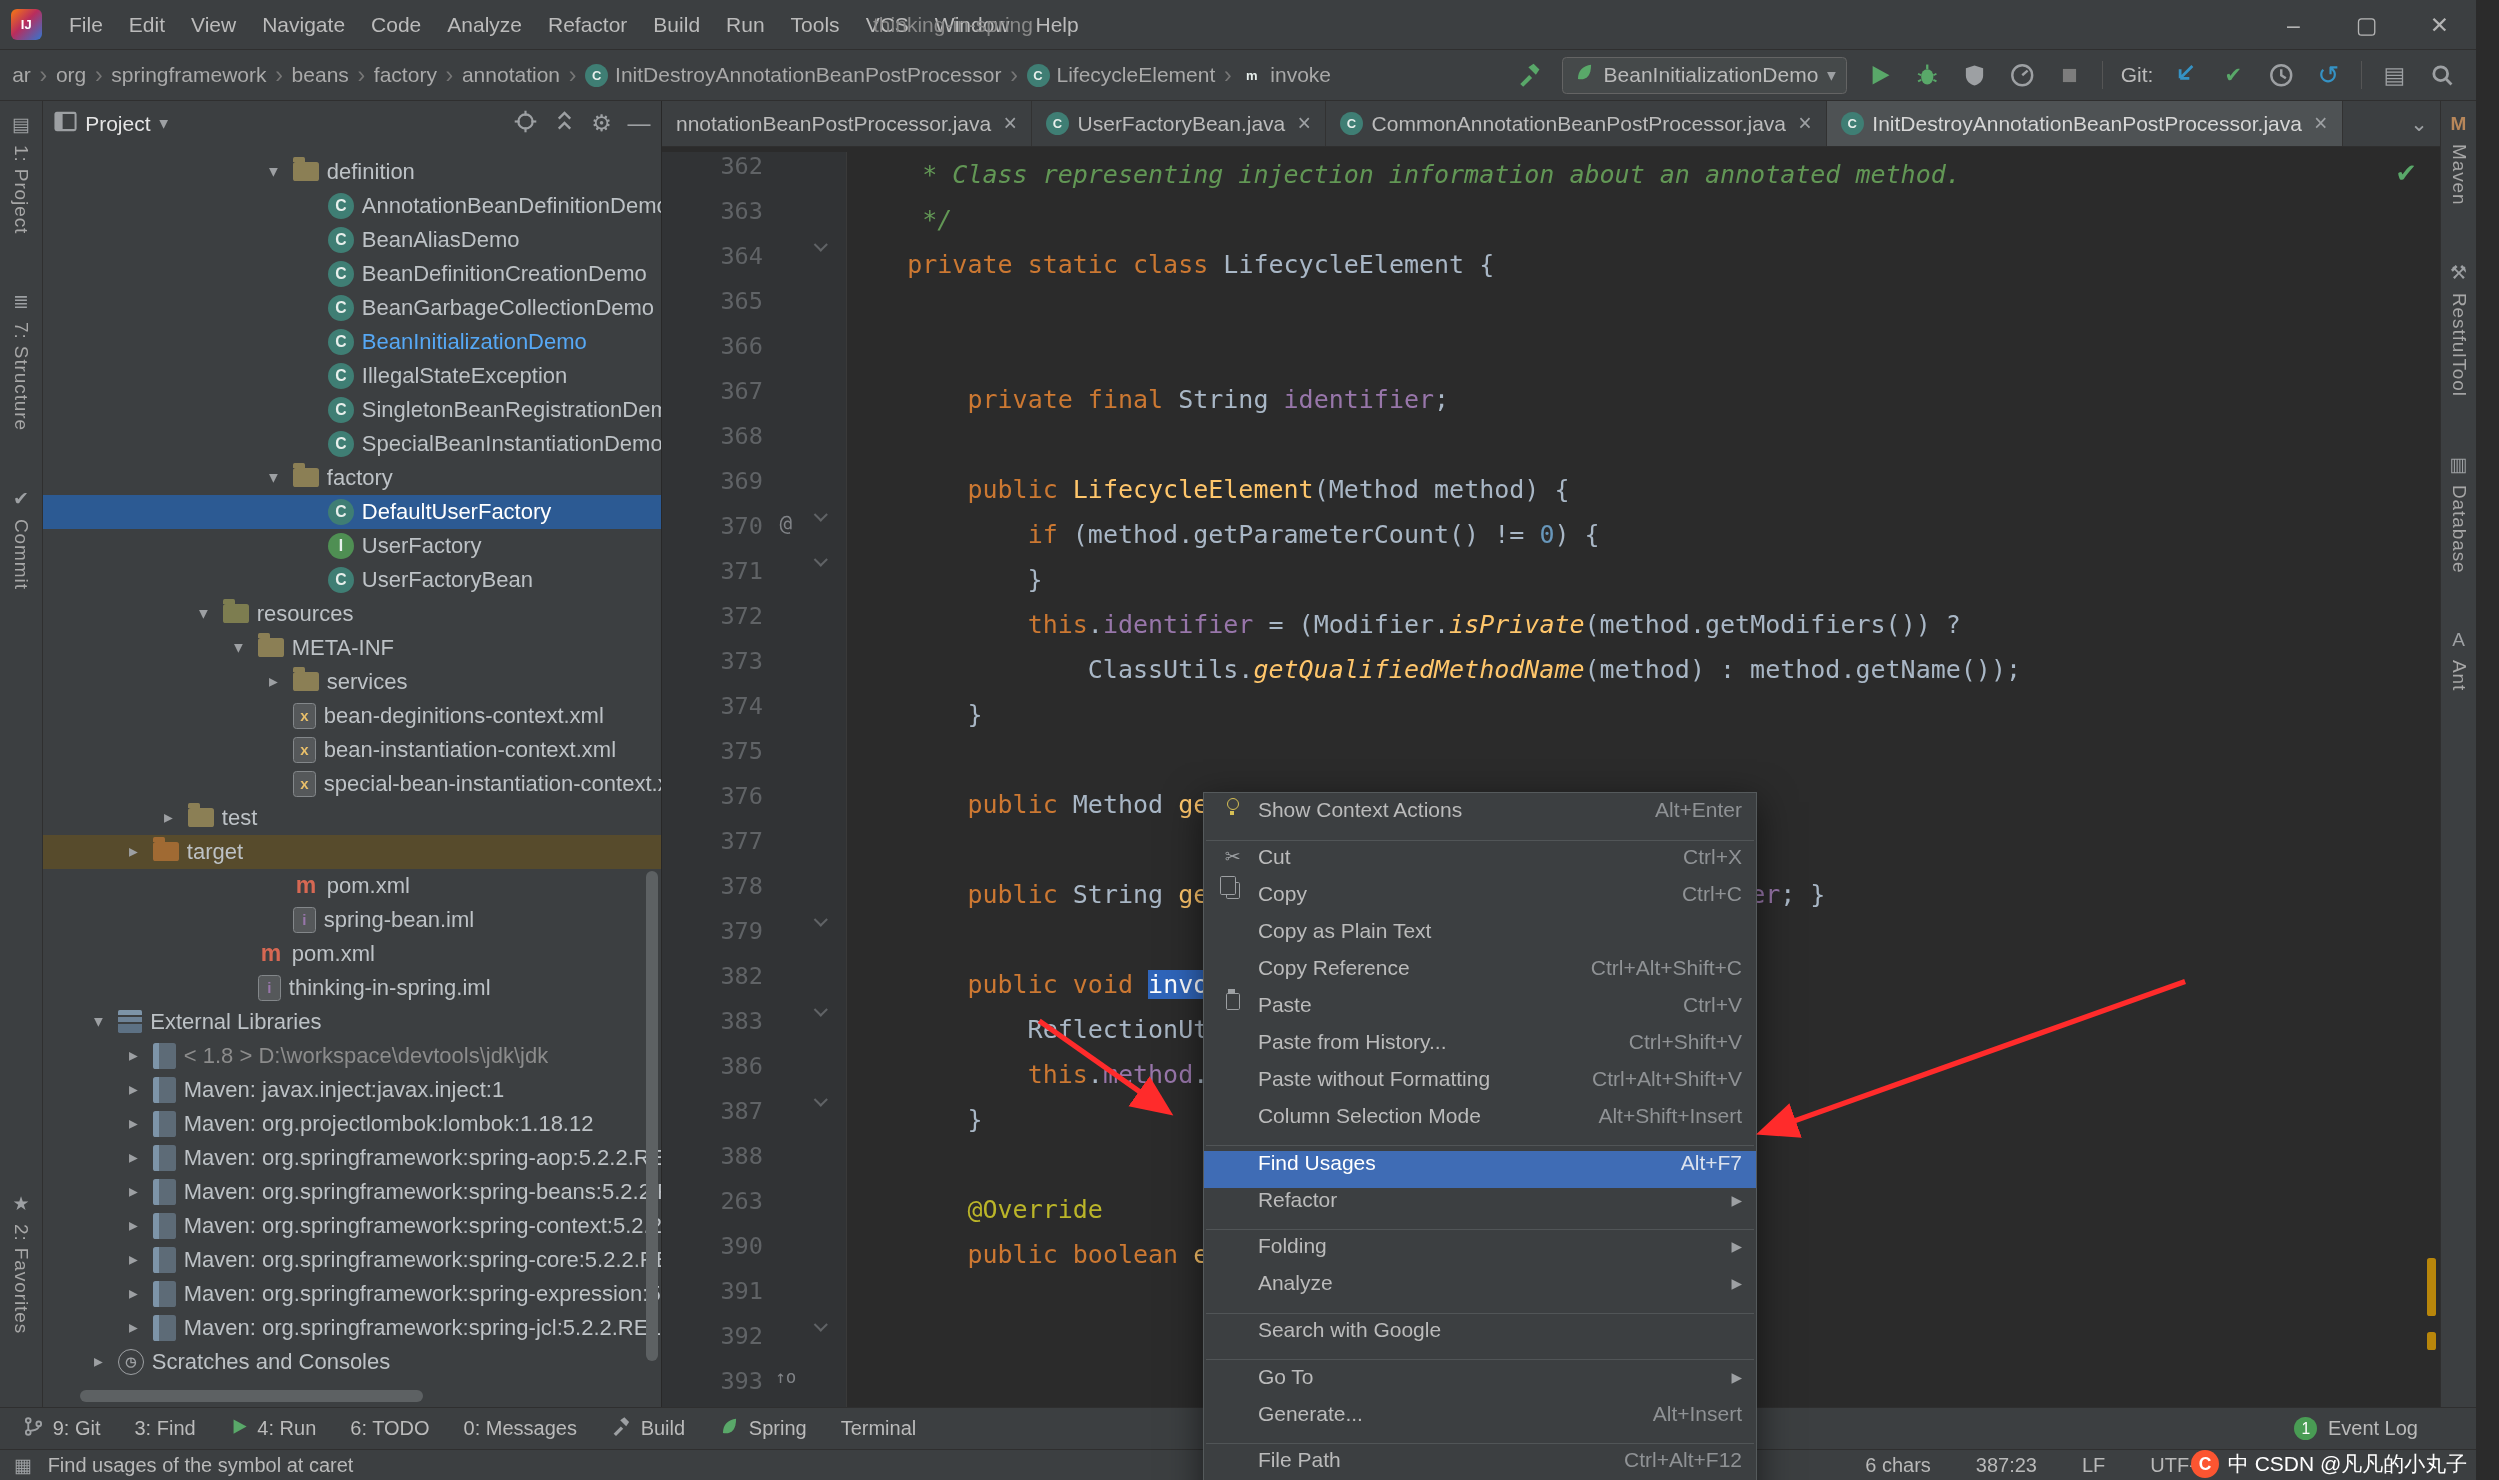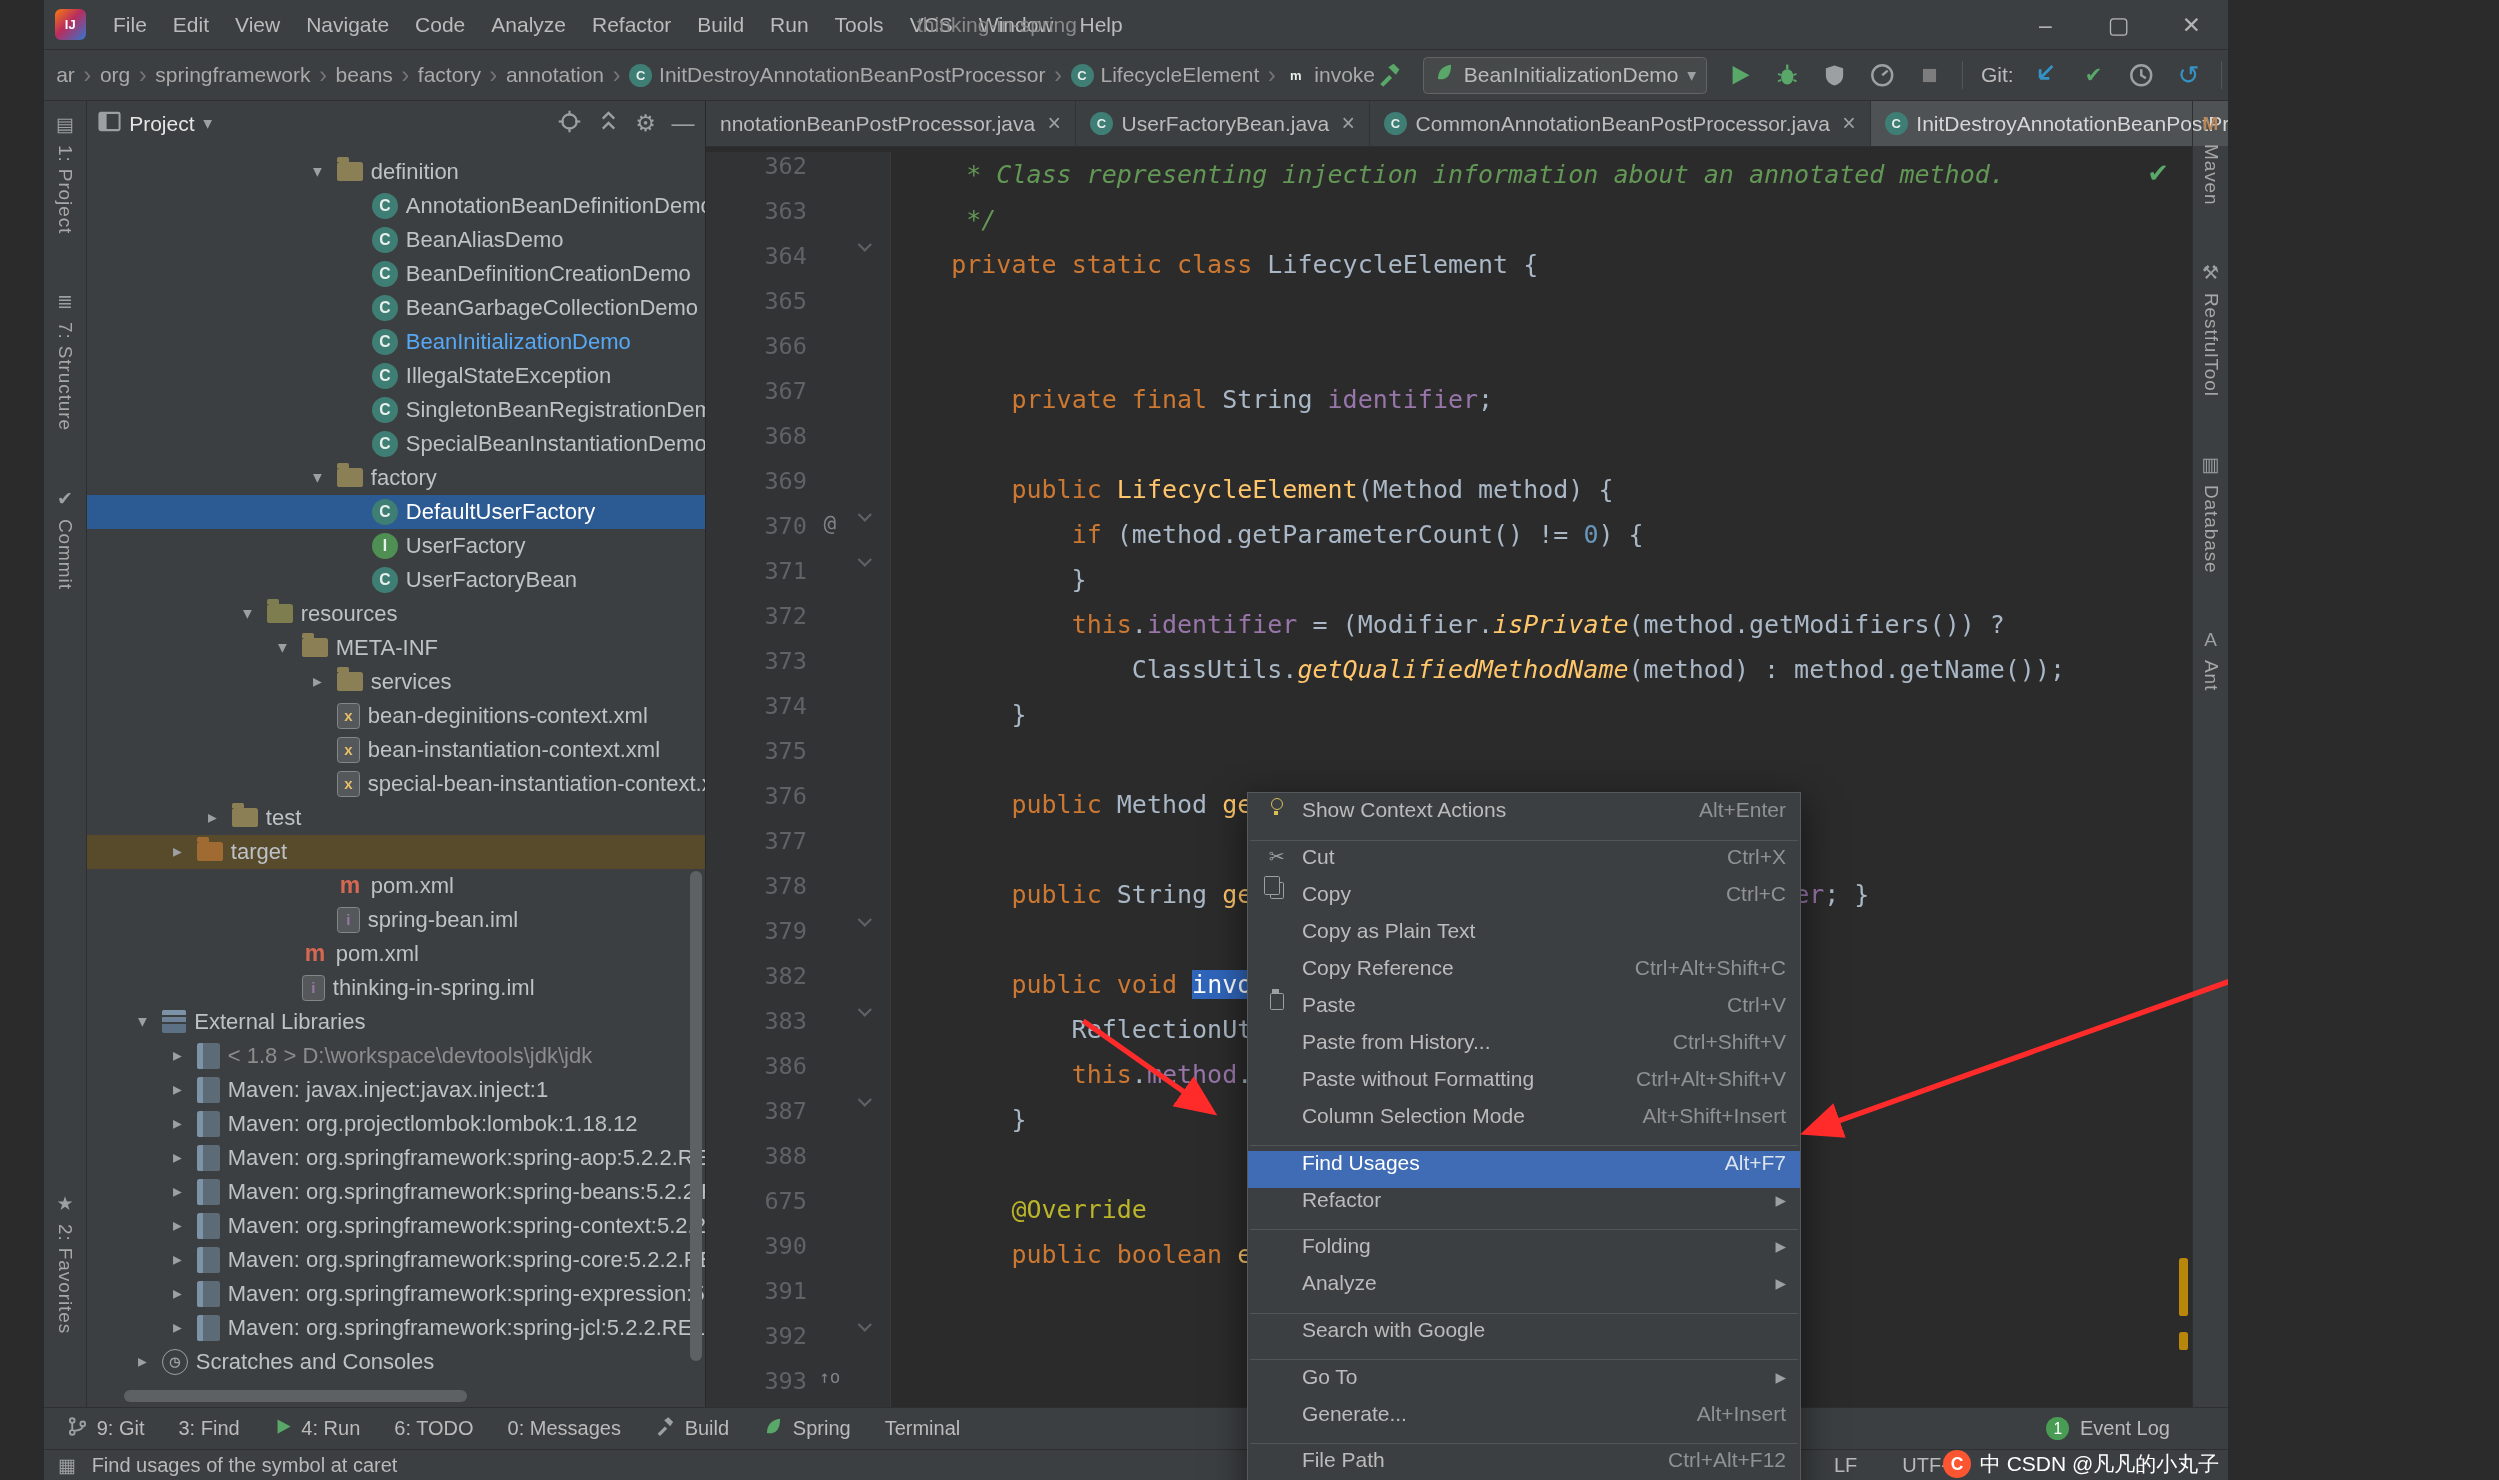--- a/index.html
+++ b/index.html
@@ -1,20 +1,20 @@
 <!DOCTYPE html>
 <html style="font-size:14px"><head>
 <meta charset="utf-8">
 <style>
   * { margin:0; padding:0; box-sizing:border-box; }
   html,body { background:#2b2b2b; }
   #app{
-    position:relative; width:2184px; height:1481px; overflow:hidden;
+    position:relative; width:2476px; height:1481px; overflow:hidden;
     background:#3c3f41; color:#bbbbbb;
-    font-family:"Liberation Sans", sans-serif; font-size:21px;margin-left:44px;
+    font-family:"Liberation Sans", sans-serif; font-size:21px;
   }
   
   .titlebar{ height:50px; display:flex; align-items:center; border-bottom:0.9px solid #2f2f2f; position:relative; }
   .logo{ width:31.5px; height:31.5px; margin:0 14px 0 10.5px; border-radius:6.1px;
     background:linear-gradient(135deg,#f97a12,#b92d5d 45%,#3177d2); color:#fff;
     font-size:13px; font-weight:bold; display:flex; align-items:center; justify-content:center; }
   .menubar{ display:flex; align-items:center; }
   .menu-item{ padding:0 13px; color:#bbbbbb; cursor:default; }
   .win-title{ position:absolute; left:953px; transform:translateX(-50%); color:#8a8a8a; }
   .win-controls{ position:absolute; right:0; top:0; height:50px; display:flex; }
@@ -654,21 +654,21 @@
               <span class="g-fold">
                 <i class="chev"></i>
               </span>
             </div>
             <div class="g-row">
               <span class="g-num">388</span>
               <span class="g-mark"></span>
               <span class="g-fold"></span>
             </div>
             <div class="g-row">
-              <span class="g-num">675</span>
+              <span class="g-num">263</span>
               <span class="g-mark"></span>
               <span class="g-fold"></span>
             </div>
             <div class="g-row">
               <span class="g-num">390</span>
               <span class="g-mark"></span>
               <span class="g-fold"></span>
             </div>
             <div class="g-row">
               <span class="g-num">391</span>

